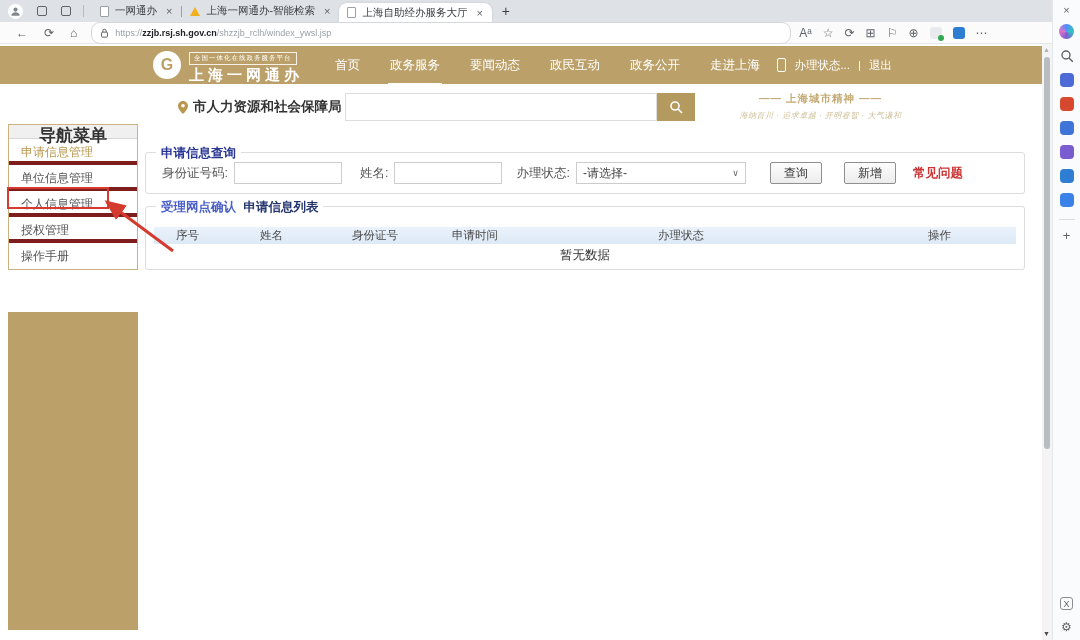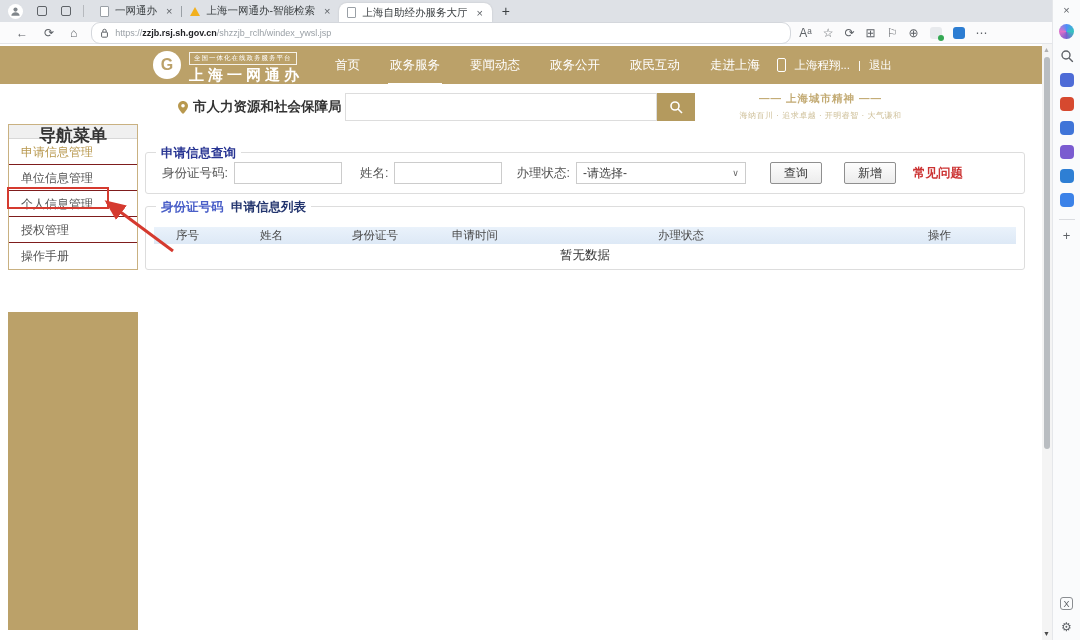--- a/index.html
+++ b/index.html
@@ -62,26 +62,26 @@
   .gnav-item.on::after { content:""; position:absolute; left:0; right:0; bottom:0; height:3px; background:#fff; }
   .ghright { margin-left:auto; margin-right:150px; display:flex; align-items:center; color:#fff; font-size:11.5px; gap:8px; }
   .phone { width:9px; height:14px; border:1.3px solid #fff; border-radius:2px; }
 
   .searchband { position:absolute; left:0; top:40px; width:1042px; height:46px; background:#fff; }
   .bureau { position:absolute; left:178px; top:14px; display:flex; align-items:center; font-size:13.5px; color:#333; font-weight:bold; }
   .srch-input { position:absolute; left:345px; top:9px; width:312px; height:28px; border:1px solid #ddd; background:#fff; }
   .srch-btn { position:absolute; left:657px; top:9px; width:38px; height:28px; background:#b49a5e; border:none; display:flex; align-items:center; justify-content:center; }
   .spirit { position:absolute; left:728px; top:8px; width:185px; text-align:center; }
   .spirit-title { color:#c3ab74; font-size:10.5px; font-weight:bold; letter-spacing:1px; }
-  .spirit-text { color:#cfc09a; font-size:8px; margin-top:4px; letter-spacing:.5px; }
+  .spirit-text { color:#cfc09a; font-size:8px; margin-top:4px; letter-spacing:.5px;font-style:italic; }
 
   
   .navbox { position:absolute; left:8px; top:80px; width:130px; background:#fff; border:1px solid #c9b181; }
   .navbox-h { height:14px; background:#f0f0f0; border-bottom:1px solid #d8d8d8; text-align:center; line-height:22px; font-size:17px; font-weight:bold; color:#333; }
-  .nav-item { height:26px; line-height:26px; padding-left:12px; font-size:12px; color:#555; border-bottom:1px solid #7f1d1d; cursor:pointer; }
+  .nav-item { height:26px; line-height:26px; padding-left:12px; font-size:12px; color:#555; border-bottom:4px solid #7f1d1d; cursor:pointer; }
   .nav-item:last-child { border-bottom:none; }
   .nav-item.gold { color:#b8984e; }
   .goldblock { position:absolute; left:8px; top:268px; width:130px; height:318px; background:#bba169; }
 
   
   .fs { position:absolute; left:145px; width:880px; border:1px solid #ddd; border-radius:3px; background:#fff; }
   .fs1 { top:108px; height:42px; }
   .fs2 { top:162px; height:64px; }
   .legend { position:absolute; top:-8px; left:10px; background:#fff; padding:0 5px; font-size:12.5px; font-weight:bold; color:#283593; }
   .legend2 { position:absolute; top:-8px; left:10px; background:#fff; padding:0 5px; font-size:12.5px; font-weight:bold; }
@@ -167,27 +167,27 @@
     <div class="govheader">
       <div class="logo-circle">G</div>
       <div class="logo-text">
         <span class="plat">全国一体化在线政务服务平台</span>
         <div class="sitename">上海一网通办</div>
       </div>
       <div class="gnav">
         <span class="gnav-item">首页</span>
         <span class="gnav-item on">政务服务</span>
         <span class="gnav-item">要闻动态</span>
+        <span class="gnav-item">政民互动</span>
         <span class="gnav-item">政务公开</span>
-        <span class="gnav-item">政民互动</span>
         <span class="gnav-item">走进上海</span>
       </div>
       <div class="ghright">
         <div class="phone"></div>
-        <span>上海程翔...</span>
+        <span>办理状态...</span>
         <span>|</span>
         <span>退出</span>
       </div>
     </div>
 
     <div class="searchband">
       <div class="bureau">
         <svg width="10" height="13" viewBox="0 0 10 13" style="margin-right:5px">
             <path d="M5 0C2.2 0 0 2.2 0 5c0 3.5 5 8 5 8s5-4.5 5-8c0-2.8-2.2-5-5-5z" fill="#b8984e"></path>
             <circle cx="5" cy="4.8" r="1.8" fill="#fff"></circle>
@@ -230,21 +230,21 @@
           <span class="chev">∨</span>
         </div>
         <button class="btn">查询</button>
         <button class="btn">新增</button>
         <span class="faq">常见问题</span>
       </div>
     </div>
 
     <div class="fs fs2">
       <span class="legend2">
-        <span class="leg-a">身份证号码</span>
+        <span class="leg-a">受理网点确认</span>
         <span class="leg-b">申请信息列表</span>
       </span>
       <div class="thead">
         <span style="left:22px">序号</span>
         <span style="left:106px">姓名</span>
         <span style="left:198px">身份证号</span>
         <span style="left:298px">申请时间</span>
         <span style="left:504px">办理状态</span>
         <span style="left:774px">操作</span>
       </div>

